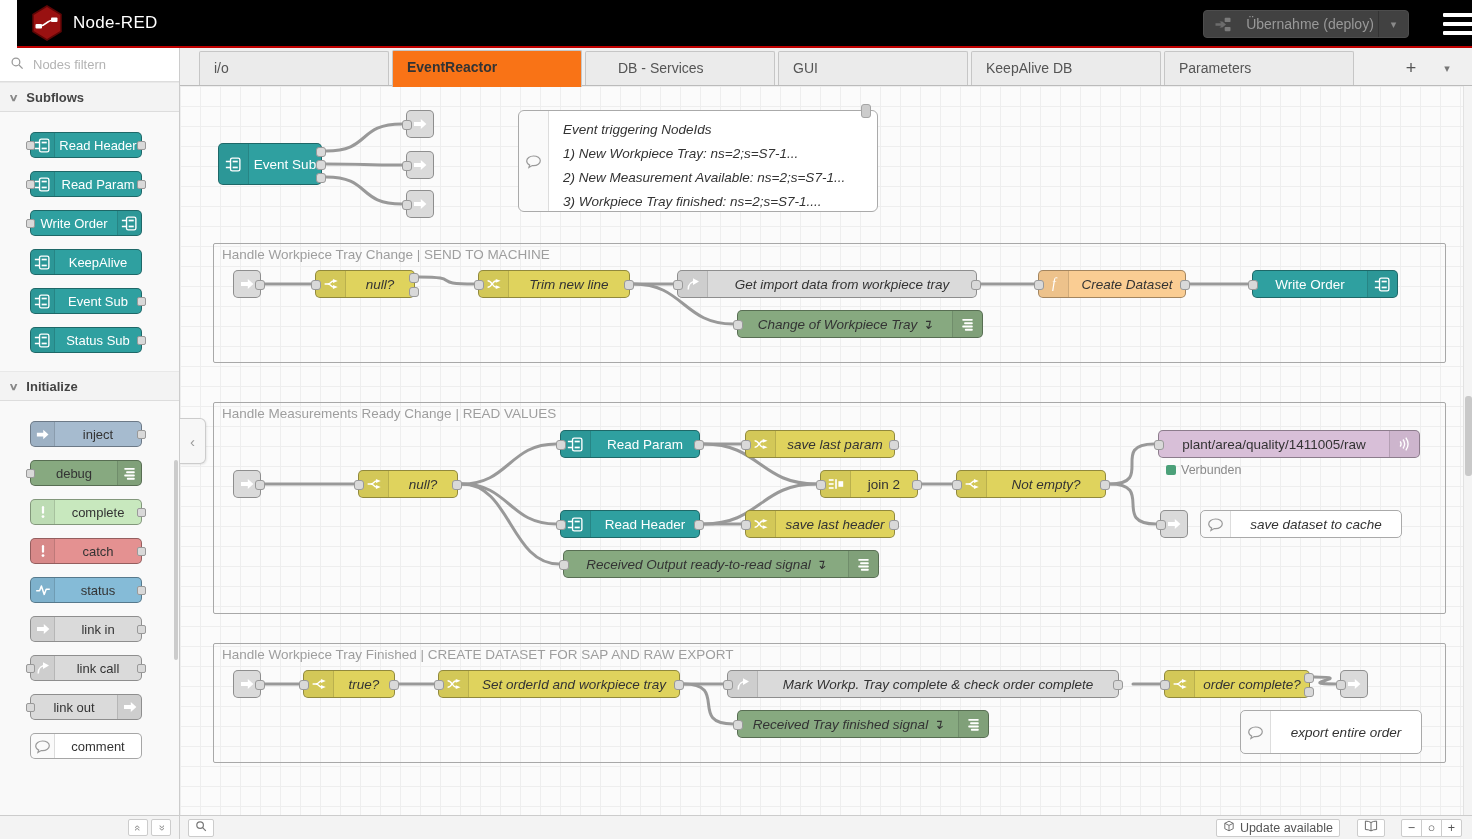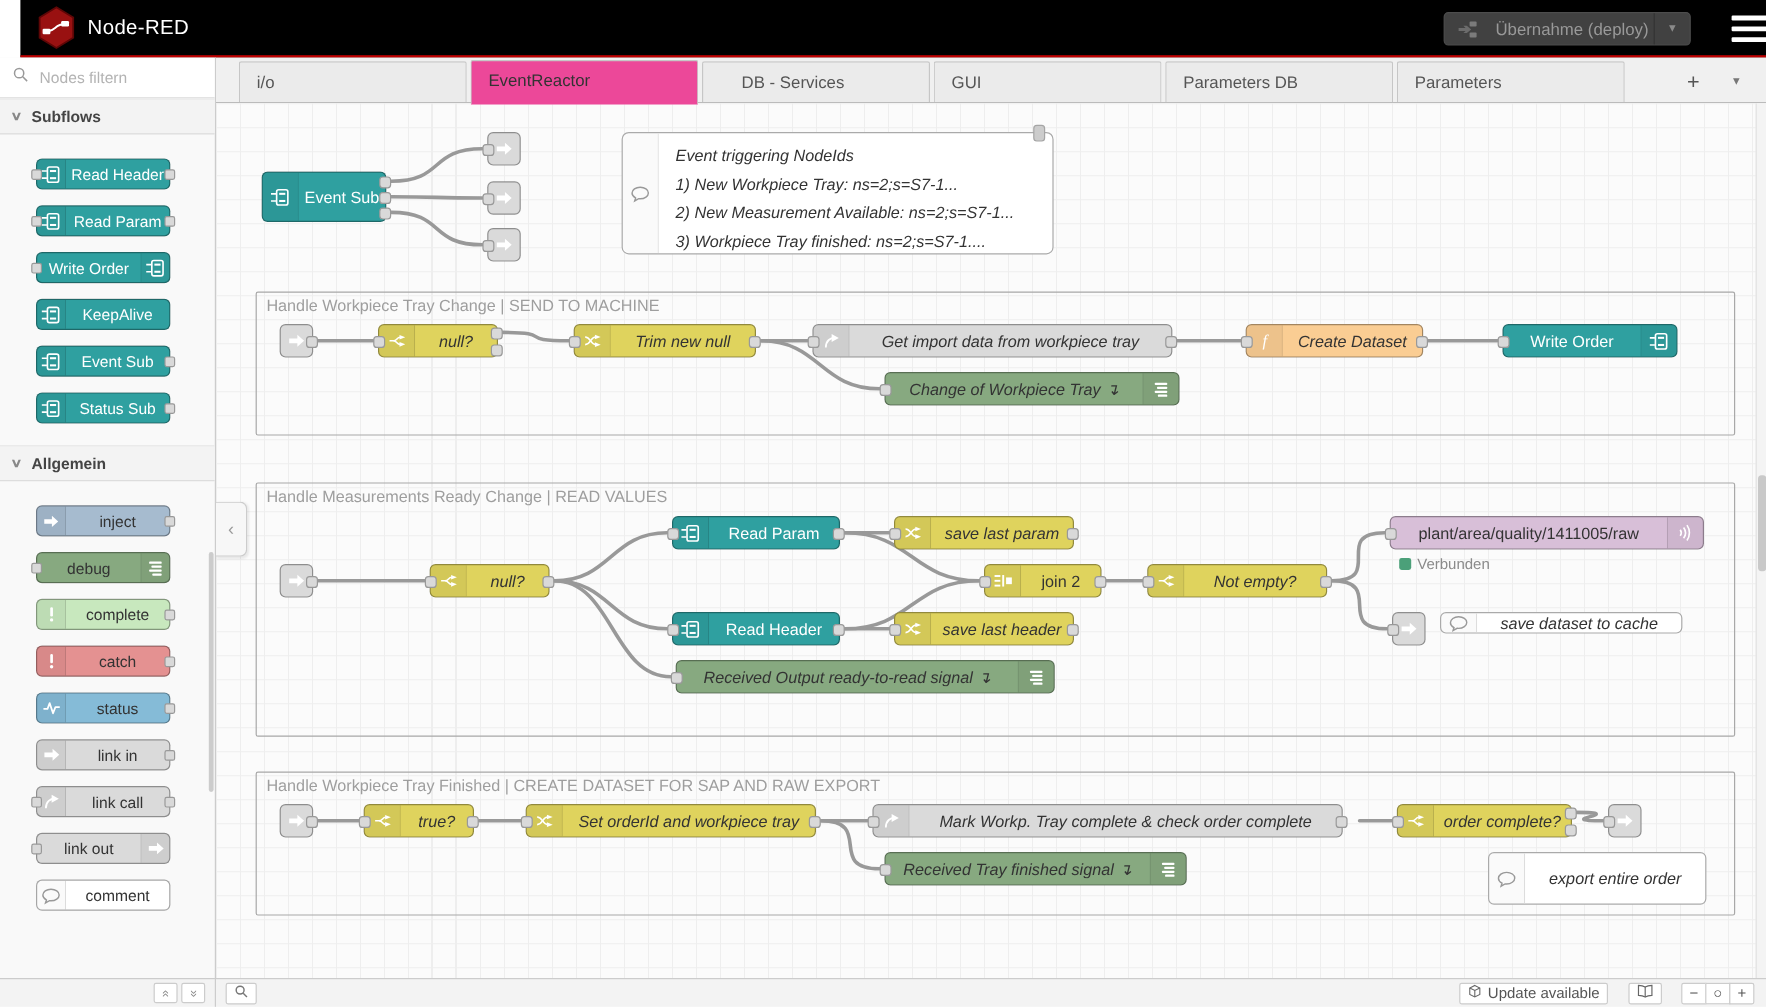--- a/index.html
+++ b/index.html
@@ -40,21 +40,21 @@
   .pport{position:absolute;width:9px;height:9px;background:#d9d9d9;border:1px solid #999;border-radius:2px;top:8px}
   .pport.l{left:-5px}.pport.r{right:-5px}
   #palette-scroll{position:absolute;right:1px;top:412px;width:4px;height:200px;background:#ccc;border-radius:2px}
 
   
   #tabbar{position:absolute;left:180px;top:48px;width:1292px;height:38px;background:#f0f0f0;
     border-bottom:1px solid #bbb}
   .tab{position:absolute;top:3px;height:34px;width:190px;background:#ebebeb;border:1px solid #c6c6c6;
     border-bottom:none;color:#555;font-size:14px;line-height:33px;padding-left:14px;white-space:nowrap;
     overflow:hidden;cursor:pointer;border-radius:2px 2px 0 0}
-  .tab.active{background:#ec4899;top:2px;height:37px;font-weight:normal;color:#333;z-index:3}
+  .tab.active{background:#f97316;top:2px;height:37px;font-weight:bold;color:#333;z-index:3}
   .tab-plus{position:absolute;right:46px;top:8px;width:30px;height:24px;text-align:center;font-size:18px;
     color:#555;line-height:24px;cursor:pointer}
   .tab-caret{position:absolute;right:12px;top:8px;width:26px;height:24px;text-align:center;font-size:11px;
     color:#777;line-height:24px;cursor:pointer}
 
   
   #canvas{position:absolute;left:180px;top:86px;width:1292px;height:729px;background:#fbfbfb;
     background-image:linear-gradient(#eeeeee 1px,transparent 1px),
                      linear-gradient(90deg,#eeeeee 1px,transparent 1px);
     background-size:20px 20px;overflow:hidden}
@@ -244,21 +244,21 @@
                 <rect x="9" y="12.5" width="6" height="2" fill="#fff"></rect>
               </svg>
             </span>
           </div>
           <span class="lbl">Status Sub</span>
           <span class="pport r"></span>
         </div>
       </div>
       <div class="psec-h">
         <span class="chev">∨</span>
-        <span>Allgemein</span>
+        <span>Initialize</span>
       </div>
       <div class="psec-body">
         <div class="pnode" style="background: rgb(166, 187, 207); color: rgb(51, 51, 51);">
           <div class="icon-area">
             <span style="display: flex;">
               <svg width="15" height="15" viewBox="0 0 20 20">
                 <path fill="#fff" d="M2.5 7.5h8.5V3.8L18 10l-7 6.2v-3.7H2.5z"></path>
               </svg>
             </span>
           </div>
@@ -369,21 +369,21 @@
     </div>
   <div id="palette-scroll"></div>
 </div>
 
 <div id="tabbar">
   <div id="tabs-holder">
       <div class="tab" style="left: 19px;">i/o</div>
       <div class="tab active" style="left: 212px;">EventReactor</div>
       <div class="tab" style="left: 405px; padding-left: 32px;">DB - Services</div>
       <div class="tab" style="left: 598px;">GUI</div>
-      <div class="tab" style="left: 791px;">Parameters DB</div>
+      <div class="tab" style="left: 791px;">KeepAlive DB</div>
       <div class="tab" style="left: 984px;">Parameters</div>
     </div>
   <div class="tab-plus">+</div>
   <div class="tab-caret">▾</div>
 </div>
 
 <div id="canvas">
   <div id="collapse-tab">‹</div>
   <div id="vscroll">
     <div id="vthumb"></div>
@@ -515,21 +515,21 @@
           <svg width="16" height="16" viewBox="0 0 20 20">
             <g fill="none" stroke="#fff" stroke-width="1.7">
               <path d="M2 6c6 0 5.5 8 11 8"></path>
               <path d="M2 14c6 0 5.5-8 11-8"></path>
             </g>
             <path fill="#fff" d="M12.2 11.6l6 2.4-6 2.4z"></path>
             <path fill="#fff" d="M12.2 3.6l6 2.4-6 2.4z"></path>
           </svg>
         </span>
       </div>
-      <span class="lbl it">Trim new null</span>
+      <span class="lbl it">Trim new line</span>
       <span class="port" style="left: -5px; top: 9px;"></span>
       <span class="port" style="right: -5px; top: 9px;"></span>
     </div>
     <div class="fnode" style="left: 497px; top: 184px; width: 300px; height: 28px; background: rgb(218, 218, 218);">
       <div class="icon-area">
         <span style="display: flex;">
           <svg width="16" height="16" viewBox="0 0 20 20">
             <path fill="none" stroke="#fff" stroke-width="1.9" d="M4 17c0-7.5 5-10 9-10"></path>
             <path fill="#fff" d="M10 2.8l7.5 4.2L10 11.2z"></path>
           </svg>
@@ -747,21 +747,21 @@
       <span>Verbunden</span>
     </div>
     <div class="fnode link-node" style="left: 980px; top: 424px; width: 28px; height: 28px;">
       <span style="display: flex;">
         <svg width="16" height="16" viewBox="0 0 20 20">
           <path fill="#fff" d="M2.5 7.5h8.5V3.8L18 10l-7 6.2v-3.7H2.5z"></path>
         </svg>
       </span>
       <span class="port" style="left: -5px; top: 9px;"></span>
     </div>
-    <div class="fnode comment-node" style="left: 1020px; top: 424px; width: 202px; height: 18px;">
+    <div class="fnode comment-node" style="left: 1020px; top: 424px; width: 202px; height: 28px;">
       <div class="icon-area">
         <span style="display: flex;">
           <svg width="17" height="17" viewBox="0 0 20 20">
             <path fill="none" stroke="#999" stroke-width="1.4" d="M10 3.5c-4.4 0-8 2.6-8 5.8 0 2 1.4 3.7 3.5 4.8L4.6 17l3.9-2.2c.5.1 1 .1 1.5.1 4.4 0 8-2.6 8-5.8s-3.6-5.6-8-5.6z"></path>
           </svg>
         </span>
       </div>
       <span class="lbl it">save dataset to cache</span>
     </div>
     <div class="fnode link-node" style="left: 53px; top: 584px; width: 28px; height: 28px;">

